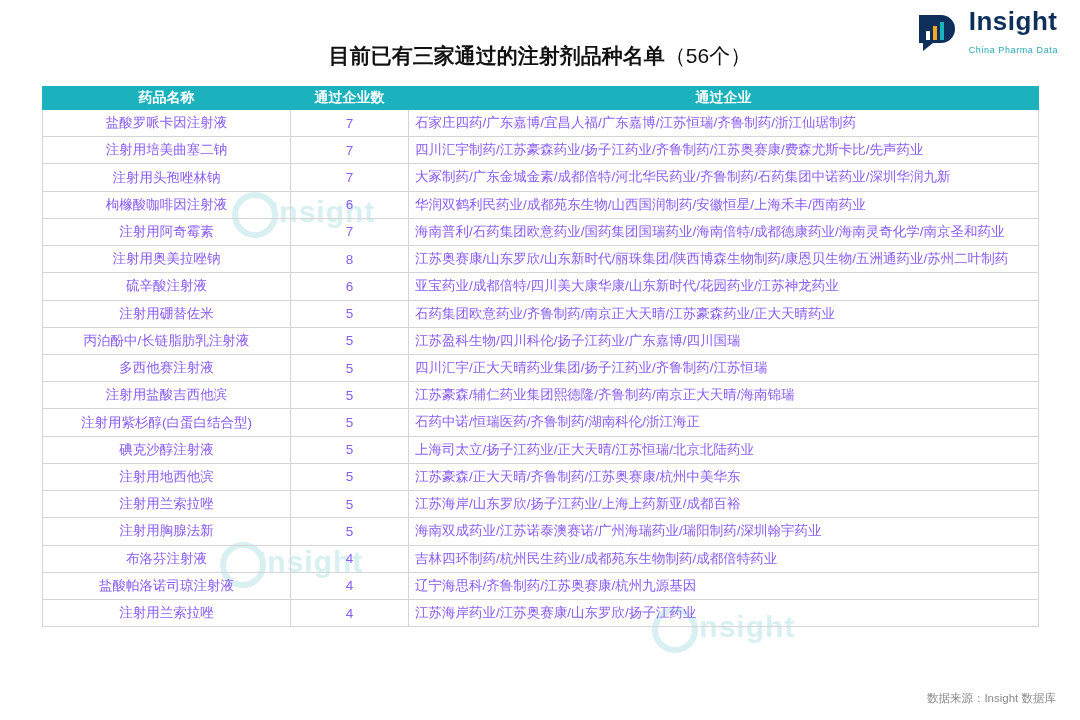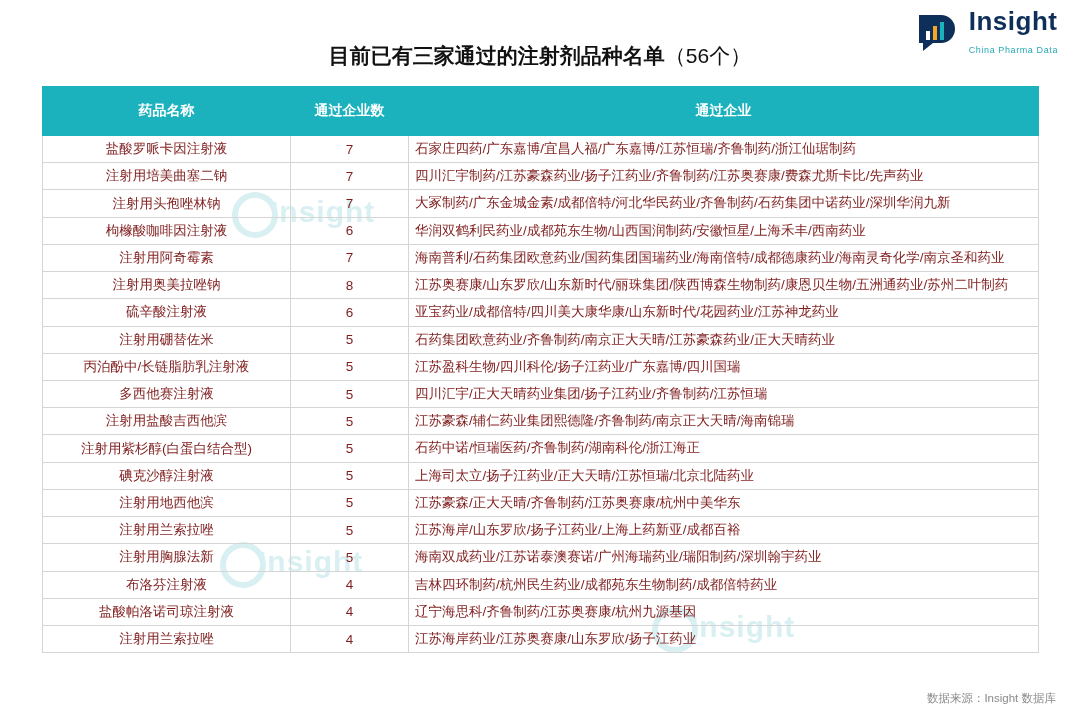--- a/index.html
+++ b/index.html
@@ -100,30 +100,30 @@
   table.data {
     border-collapse: collapse;
     width: 996px;
     table-layout: fixed;
   }
   table.data th {
     background: #1bb2bd;
     color: #ffffff;
     font-size: 14px;
     font-weight: bold;
-    padding: 14px 4px;
+    padding: 1px 4px;
     border: 1px solid #1bb2bd;
     text-align: center;
     height: 20px;
   }
   table.data td {
     border: 1px solid #d5d5d5;
     font-size: 13.5px;
     padding: 4px 6px;
-    color: #7f1d1d;
+    color: #8b5cf6;
     vertical-align: middle;
     background: transparent;
   }
   td.c-name {
     text-align: center;
     white-space: nowrap;
   }
   td.c-num {
     text-align: center;
   }

